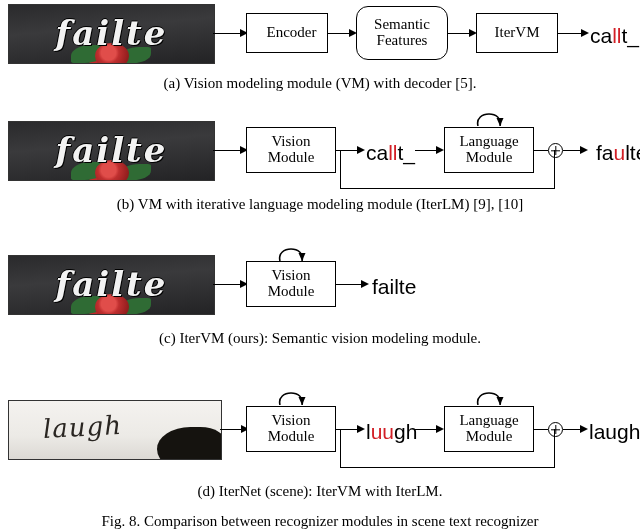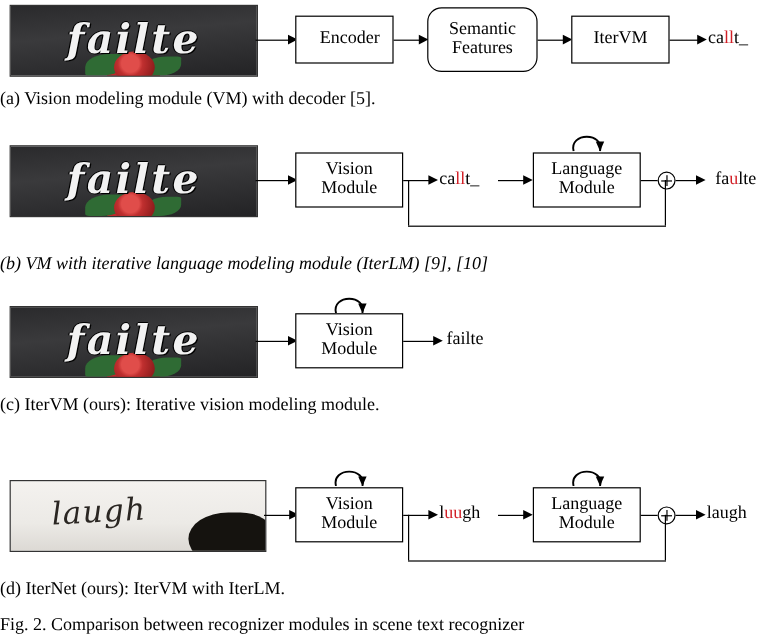--- a/index.html
+++ b/index.html
@@ -151,32 +151,32 @@
     height: 1.4px; transform: translateY(-50%);
   }
   .plus-circle::after {
     top: 2px; bottom: 2px; left: 50%;
     width: 1.4px; transform: translateX(-50%);
   }
 
   
   .wire-label {
     position: absolute;
-    font-size: 15px;
-    font-family: Liberation Serif, serif;
+    font-size: 21px;
+    font-family: Liberation Sans, sans-serif;
     white-space: nowrap;
     color: #000;
   }
   .err { color: #d21f26; }
 
   .fig-caption {
     position: absolute;
     left: 0;
     width: 640px;
-    text-align: left;
+    text-align: center;
     font-size: 15px;
     font-family: "Liberation Serif", serif;
   }
 </style>
 </head>
 <body>
 
 <div class="figure">
 
   <div class="panel">
@@ -265,21 +265,21 @@
 
     <div class="plus-circle" style="left:548px; top:143px;"></div>
 
     <div class="hline" style="left:563px; top:150px; width:20px;"></div>
     <div class="arrowhead" style="left:580px; top:145.5px;"></div>
 
     <div class="wire-label" style="left:596px; top:141px;">
       <span>fa</span><span class="err">u</span><span>lte</span>
     </div>
 
-    <div class="fig-caption" style="top:212px;font-style:italic;">(b) VM with iterative language modeling module (IterLM) [9], [10]</div>
+    <div class="fig-caption" style="top:196px;">(b) VM with iterative language modeling module (IterLM) [9], [10]</div>
   </div>
 
   <div class="panel">
 
     <div class="img-box img-failte" style="left:8px; top:255px; width:205px; height:58px;">
       <div class="leaf" style="left:62px; top:40px; width:34px; height:18px;"></div>
       <div class="leaf" style="left:112px; top:42px; width:30px; height:16px;"></div>
       <div class="rose" style="left:86px; top:38px; width:34px; height:26px;"></div>
       <div class="script-text">failte</div>
     </div>
@@ -297,21 +297,21 @@
 Module</span>
     </div>
 
     <div class="hline" style="left:336px; top:284px; width:28px;"></div>
     <div class="arrowhead" style="left:361px; top:279.5px;"></div>
 
     <div class="wire-label" style="left:372px; top:275px;">
       <span>failte</span>
     </div>
 
-    <div class="fig-caption" style="top:330px;">(c) IterVM (ours): Iterative vision modeling module.</div>
+    <div class="fig-caption" style="top:330px;">(c) IterVM (ours): Semantic vision modeling module.</div>
   </div>
 
   <div class="panel">
 
     <div class="img-box img-laugh" style="left:8px; top:400px; width:212px; height:58px;">
       <div class="blot"></div>
       <div class="laugh-text">laugh</div>
     </div>
 
     <div class="hline" style="left:220px; top:429px; width:24px;"></div>
@@ -355,21 +355,21 @@
 
     <div class="plus-circle" style="left:548px; top:422px;"></div>
 
     <div class="hline" style="left:563px; top:429px; width:20px;"></div>
     <div class="arrowhead" style="left:580px; top:424.5px;"></div>
 
     <div class="wire-label" style="left:589px; top:420px;">
       <span>laugh</span>
     </div>
 
-    <div class="fig-caption" style="top:483px;">(d) IterNet (ours): IterVM with IterLM.</div>
+    <div class="fig-caption" style="top:483px;">(d) IterNet (scene): IterVM with IterLM.</div>
   </div>
 
   <div class="fig-caption" style="top:513px;">
-    <span>Fig. 2.</span>
+    <span>Fig. 8.</span>
     <span>Comparison between recognizer modules in scene text recognizer</span>
   </div>
 
 </div>
 
 </body></html>

